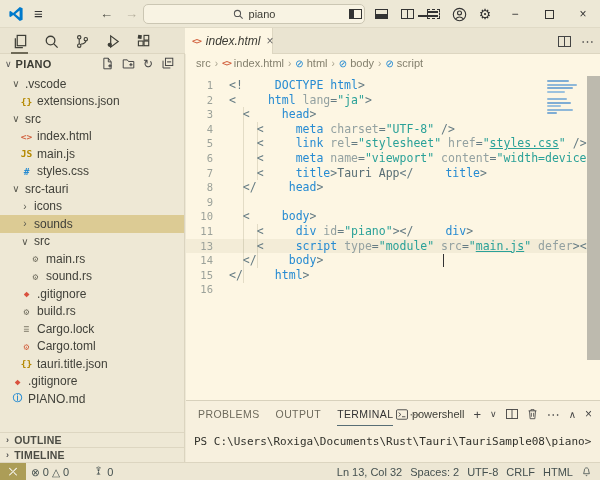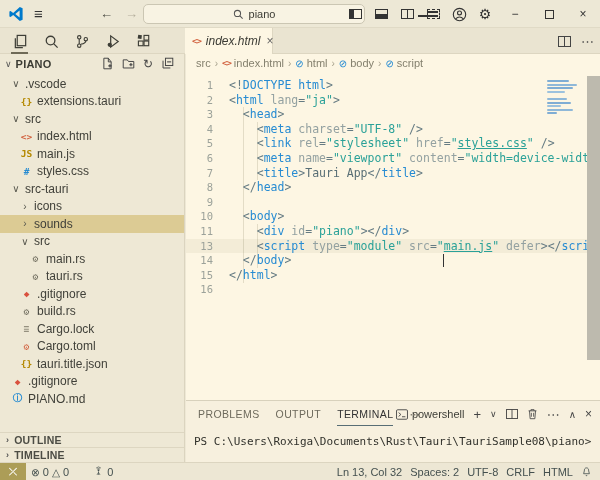--- a/index.html
+++ b/index.html
@@ -58,21 +58,21 @@
   
   #editor { position:absolute; left:186px; top:54px; right:0; height:346px; background:#FDF6E3; }
   #breadcrumbs { height:18px; display:flex; align-items:center; padding-left:10px; gap:3px; font-size:11px; color:#84806e; }
   .bc-sep { color:#a8a38e; font-size:10px; margin:0 1px; }
   .bc-sym { color:#268BD2; font-size:10px; }
   #codewrap { position:relative; height:328px; overflow:hidden; }
   .cl { display:flex; height:14.6px; line-height:14.6px; font-family:"DejaVu Sans Mono",monospace; font-size:11.5px; white-space:pre; position:relative; }
   .cl .ln { width:27px; text-align:right; color:#9CA29A; font-size:10.5px; flex:none; }
   .cl .ct { padding-left:16px; flex:none; }
   .cl.cur { background:rgba(90,80,40,0.06); }
-  .tok-tag { color:#268BD2; }
+  .tok-tag { color:#268BD2;margin-left:32px; }
   .tok-attr { color:#93A1A1; }
   .tok-str { color:#2AA198; }
   .tok-strl { color:#2AA198; text-decoration:underline; }
   .tok-pu { color:#657B83; }
   .tok-pl { color:#657B83; }
   .tok-tx { color:#586E75; }
   .iguide { position:absolute; width:1px; background:#E3DCC6; }
   #cursor { position:absolute; width:1px; height:13px; background:#333; }
   #minimap { position:absolute; right:17px; top:8px; width:36px; }
   .mm-bar { height:2px; margin-bottom:1.6px; border-radius:1px; }
@@ -238,21 +238,21 @@
         </span>
     </span>
   </div>
   <div id="file-tree">
       <div class="trow d1">
         <span class="chev">∨</span>
         <span>.vscode</span>
       </div>
       <div class="trow d2">
         <span class="ficon" style="color: rgb(181, 137, 0);">{}</span>
-        <span>extensions.tauri</span>
+        <span>extensions.json</span>
       </div>
       <div class="trow d1">
         <span class="chev">∨</span>
         <span>src</span>
       </div>
       <div class="trow d2">
         <span class="ficon" style="color: rgb(209, 96, 61);">&lt;&gt;</span>
         <span>index.html</span>
       </div>
       <div class="trow d2">
@@ -278,21 +278,21 @@
       <div class="trow d2">
         <span class="chev">∨</span>
         <span>src</span>
       </div>
       <div class="trow d3">
         <span class="ficon" style="color: rgb(109, 106, 92);">⚙</span>
         <span>main.rs</span>
       </div>
       <div class="trow d3">
         <span class="ficon" style="color: rgb(109, 106, 92);">⚙</span>
-        <span>tauri.rs</span>
+        <span>sound.rs</span>
       </div>
       <div class="trow d2">
         <span class="ficon" style="color: rgb(217, 81, 62);">◆</span>
         <span>.gitignore</span>
       </div>
       <div class="trow d2">
         <span class="ficon" style="color: rgb(109, 106, 92);">⚙</span>
         <span>build.rs</span>
       </div>
       <div class="trow d2">

